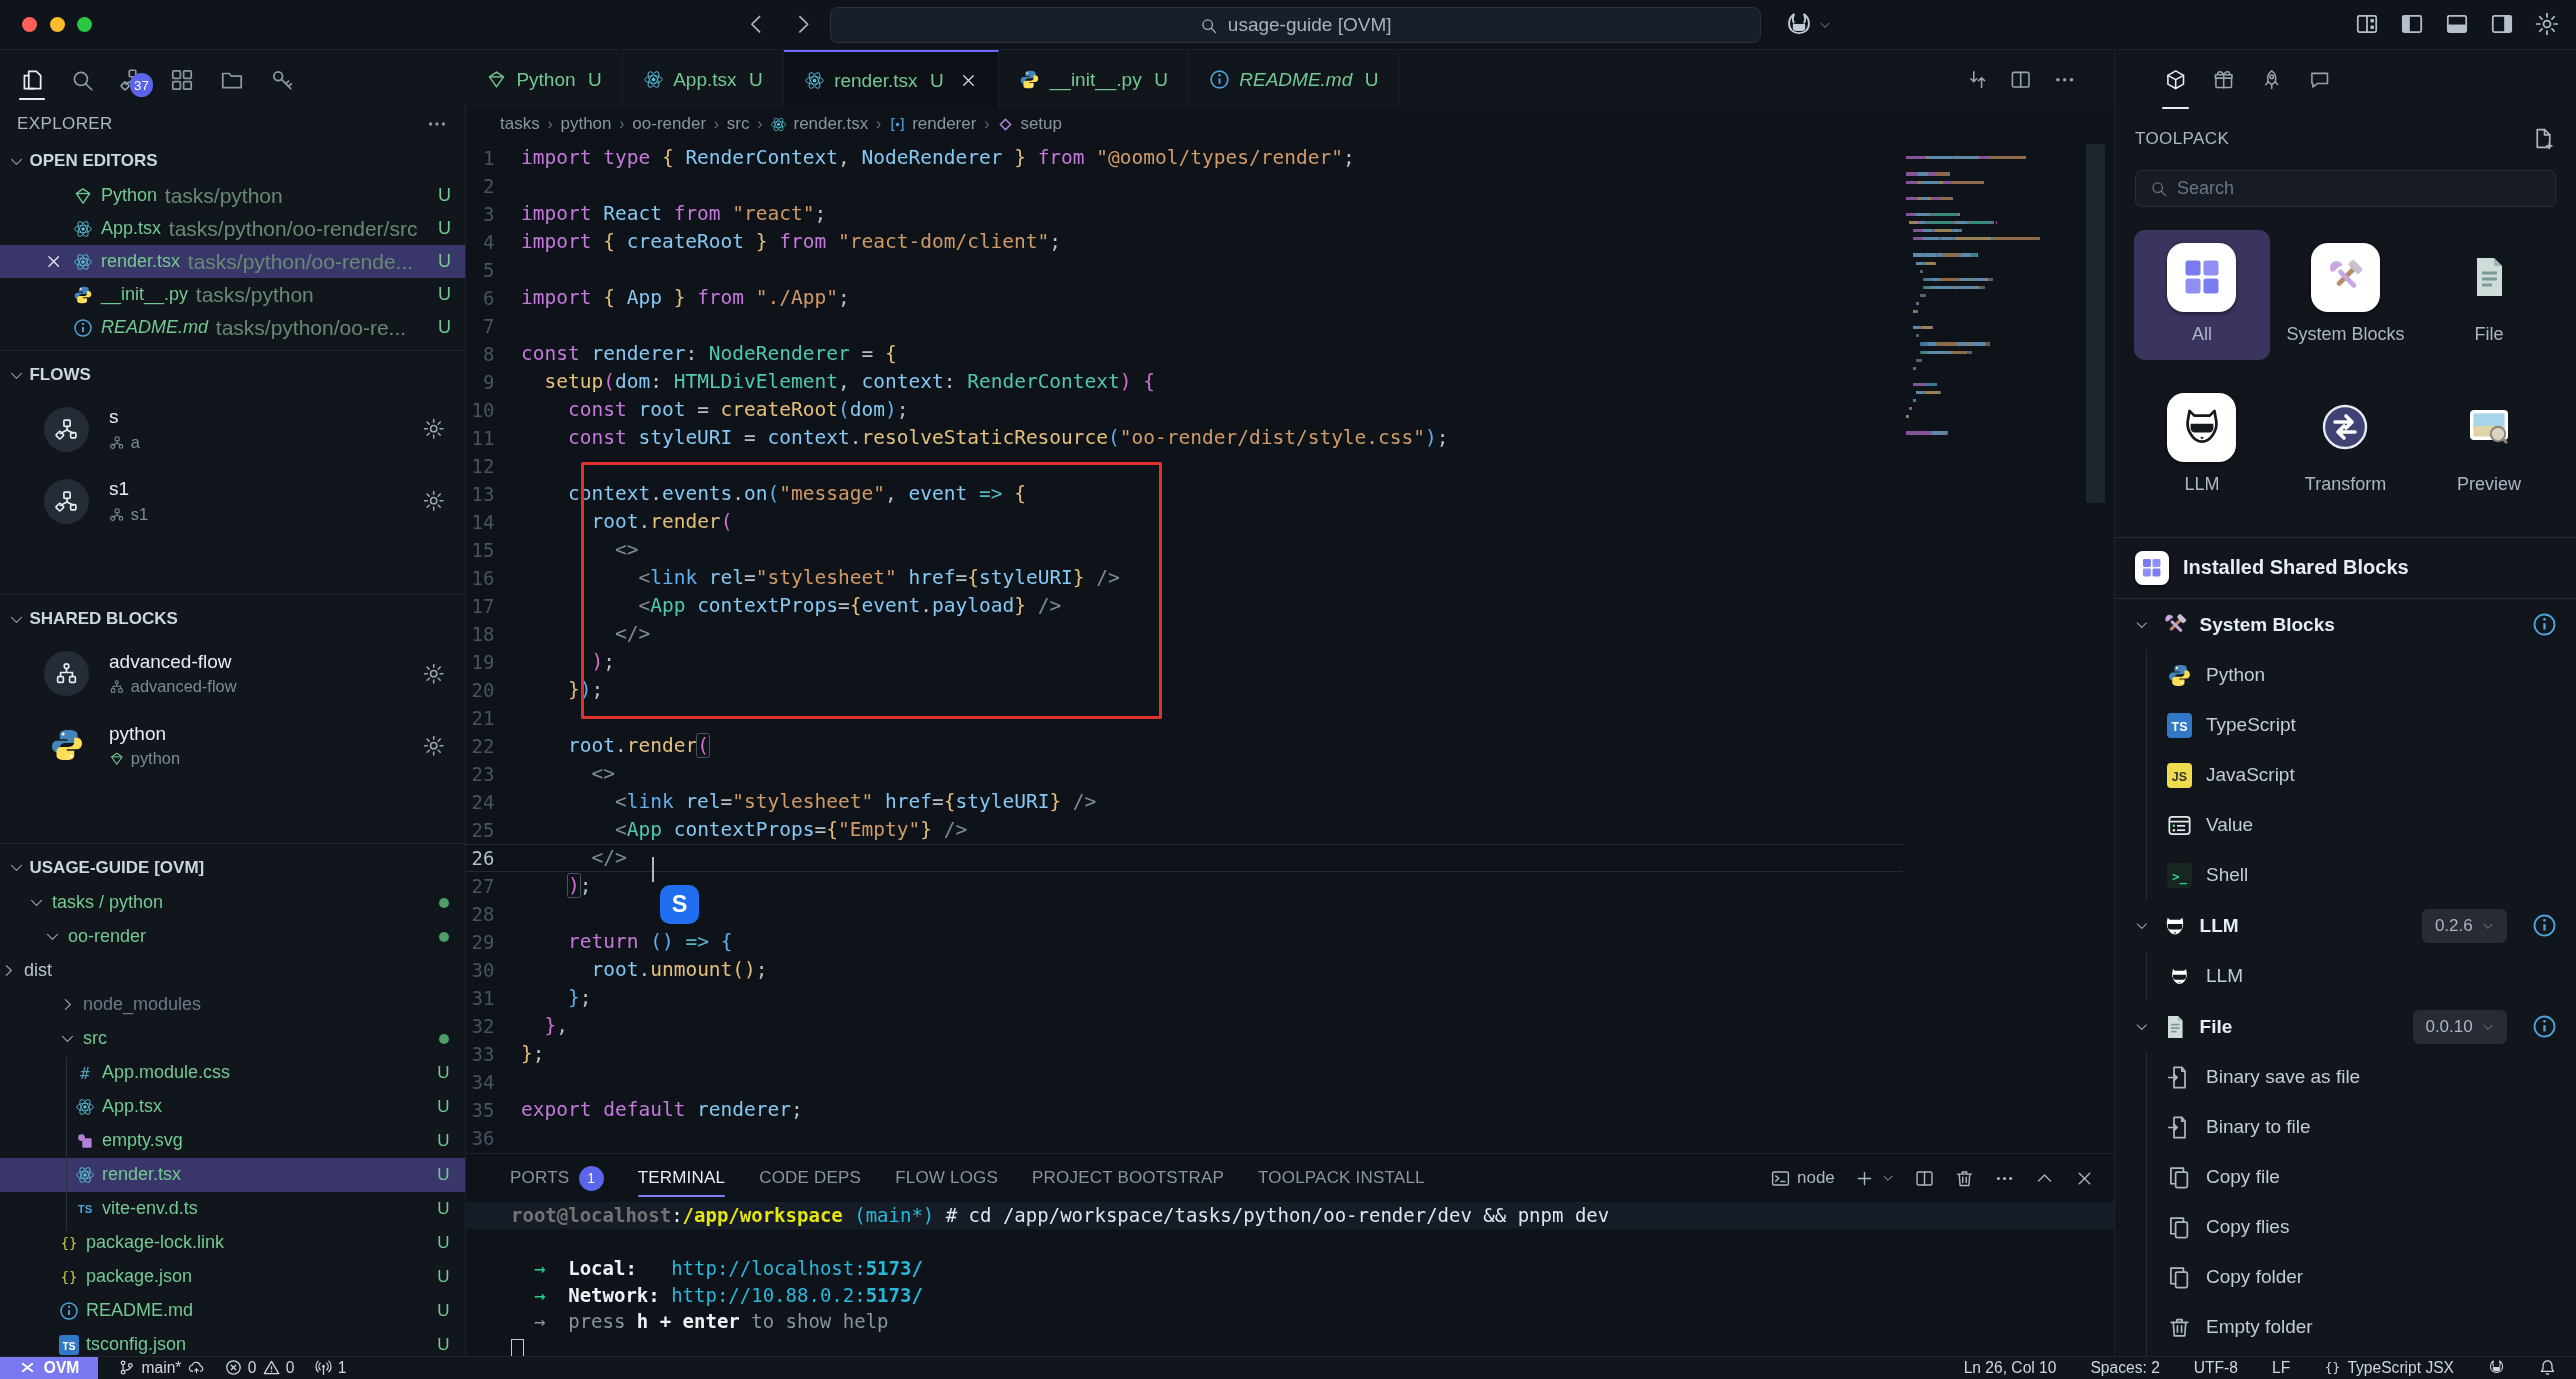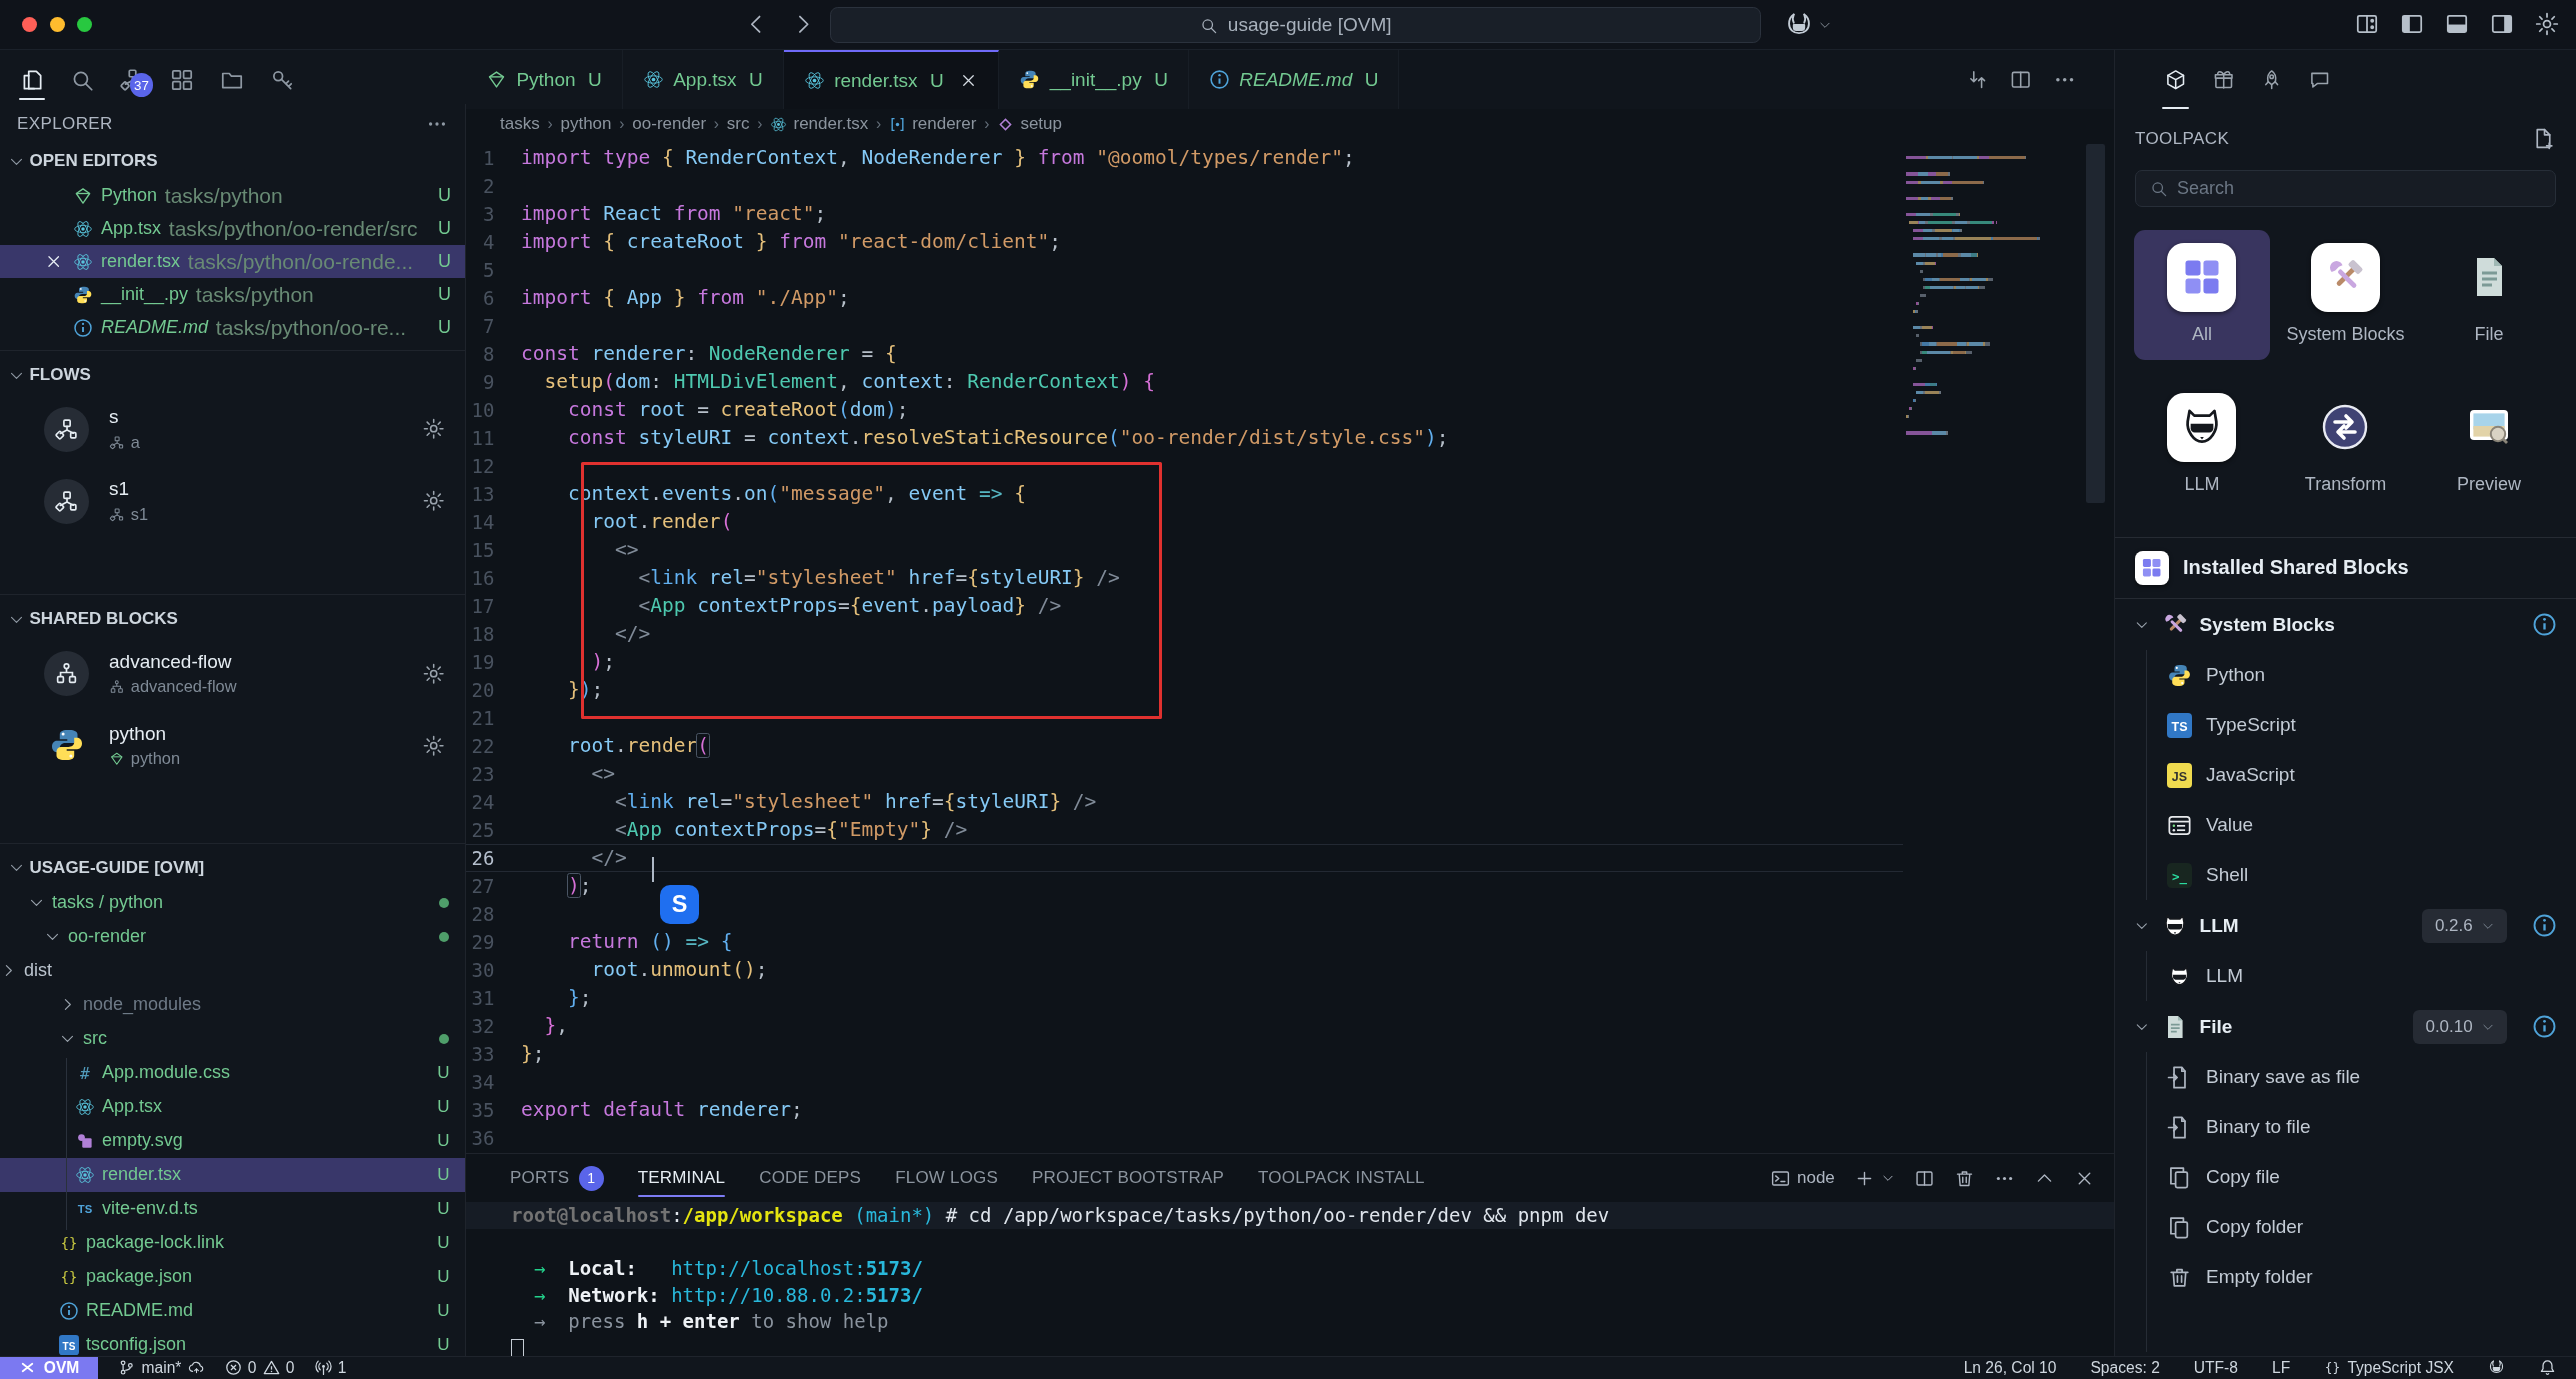--- a/index.html
+++ b/index.html
@@ -1324,20 +1324,29 @@
           </span>
           <span>Copy file</span>
         </div>
         <div class="tp-child">
           <span class="icon cic">
             <svg viewBox="0 0 16 16" fill="none" stroke="currentColor" stroke-width="1.1" stroke-linejoin="round">
               <rect x="5.5" y="4.5" width="7.5" height="10" rx="1"></rect>
               <path d="M10.5 4.5V2h-8v10h3"></path>
             </svg>
           </span>
+          <span>Copy flies</span>
+        </div>
+        <div class="tp-child">
+          <span class="icon cic">
+            <svg viewBox="0 0 16 16" fill="none" stroke="currentColor" stroke-width="1.1" stroke-linejoin="round">
+              <rect x="5.5" y="4.5" width="7.5" height="10" rx="1"></rect>
+              <path d="M10.5 4.5V2h-8v10h3"></path>
+            </svg>
+          </span>
           <span>Copy folder</span>
         </div>
         <div class="tp-child">
           <span class="icon cic">
             <svg viewBox="0 0 24 24" fill="none" stroke="currentColor" stroke-width="1.6" stroke-linecap="round" stroke-linejoin="round">
               <path d="M4 7h16M9.5 7V4.5h5V7M6 7l1 13h10l1-13M10 10.5v6M14 10.5v6"></path>
             </svg>
           </span>
           <span>Empty folder</span>
         </div>

